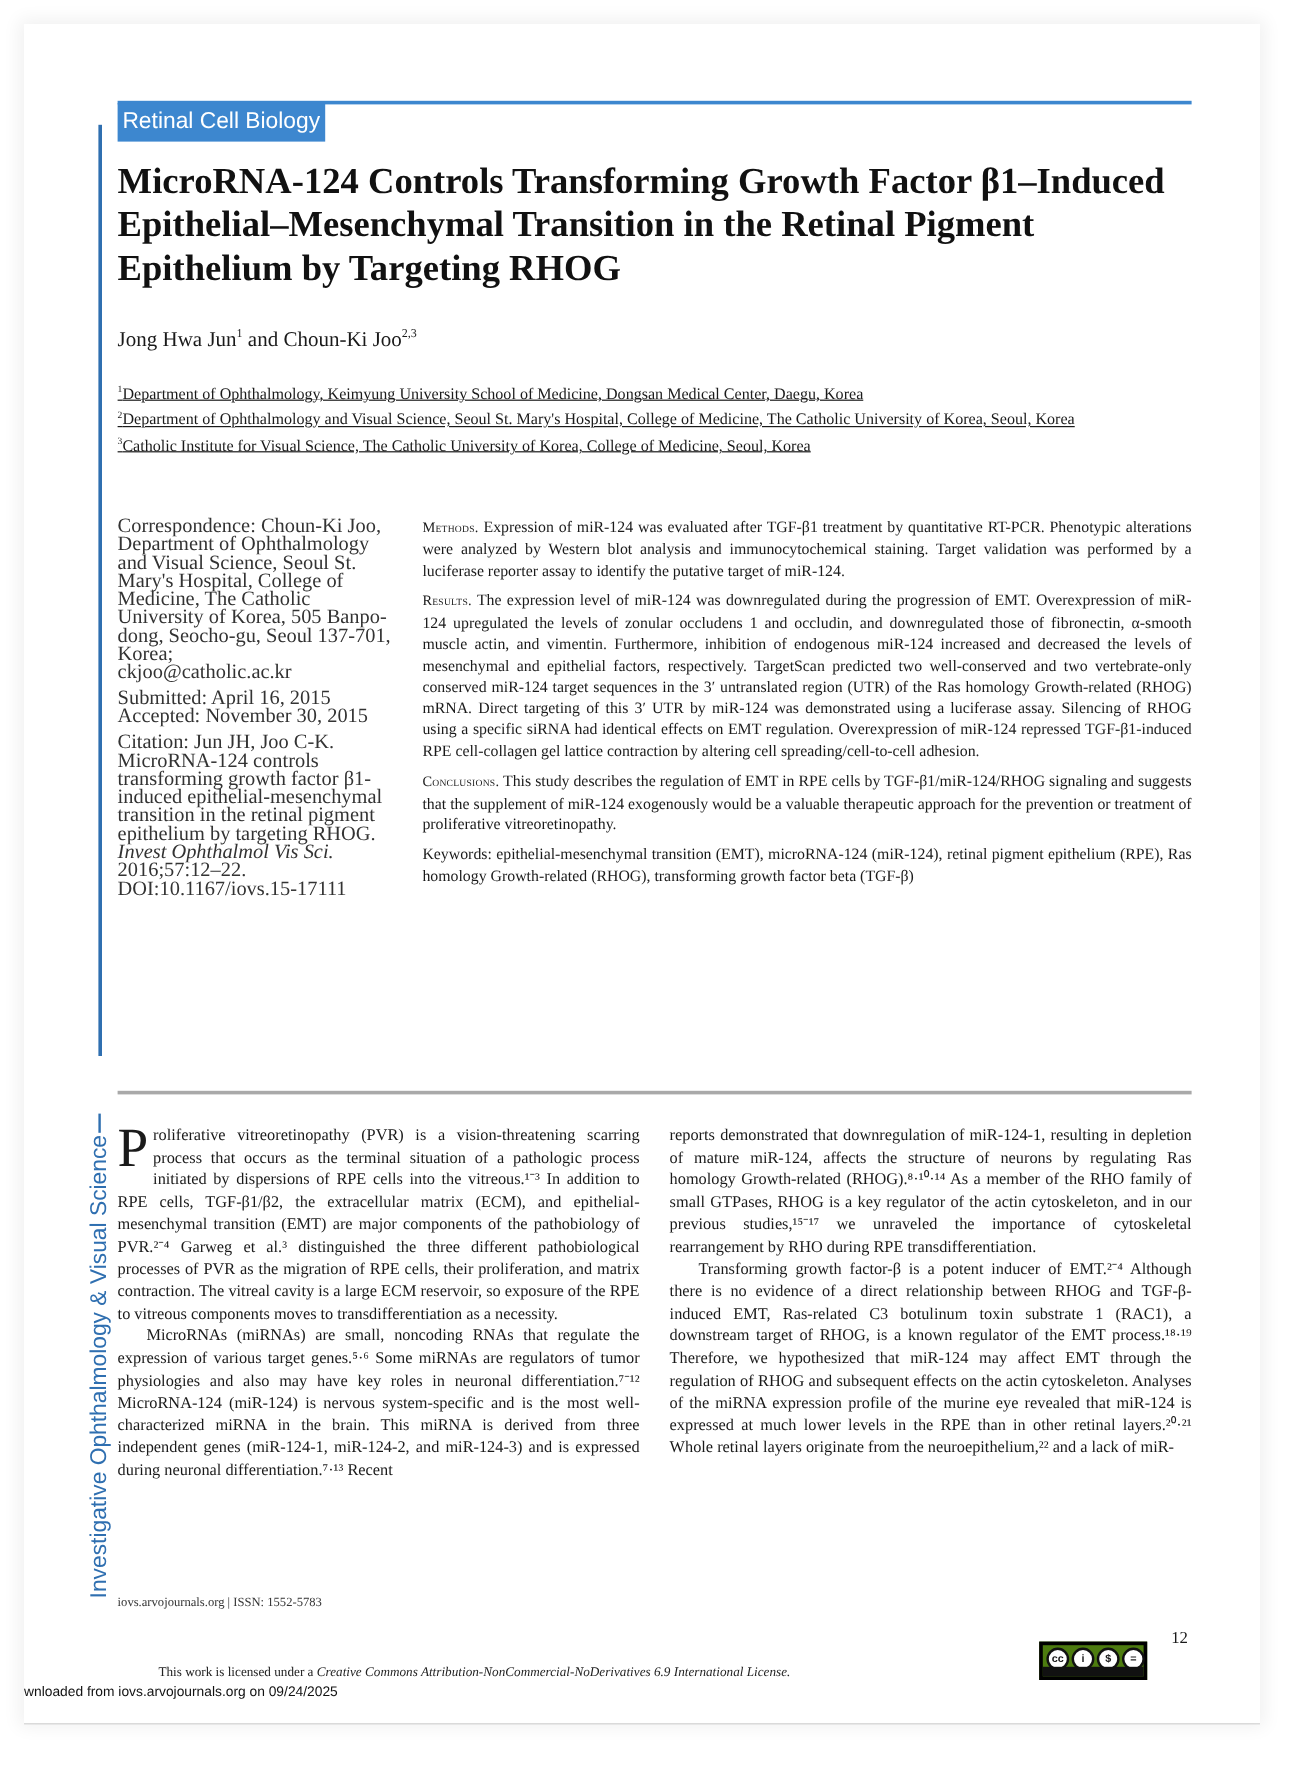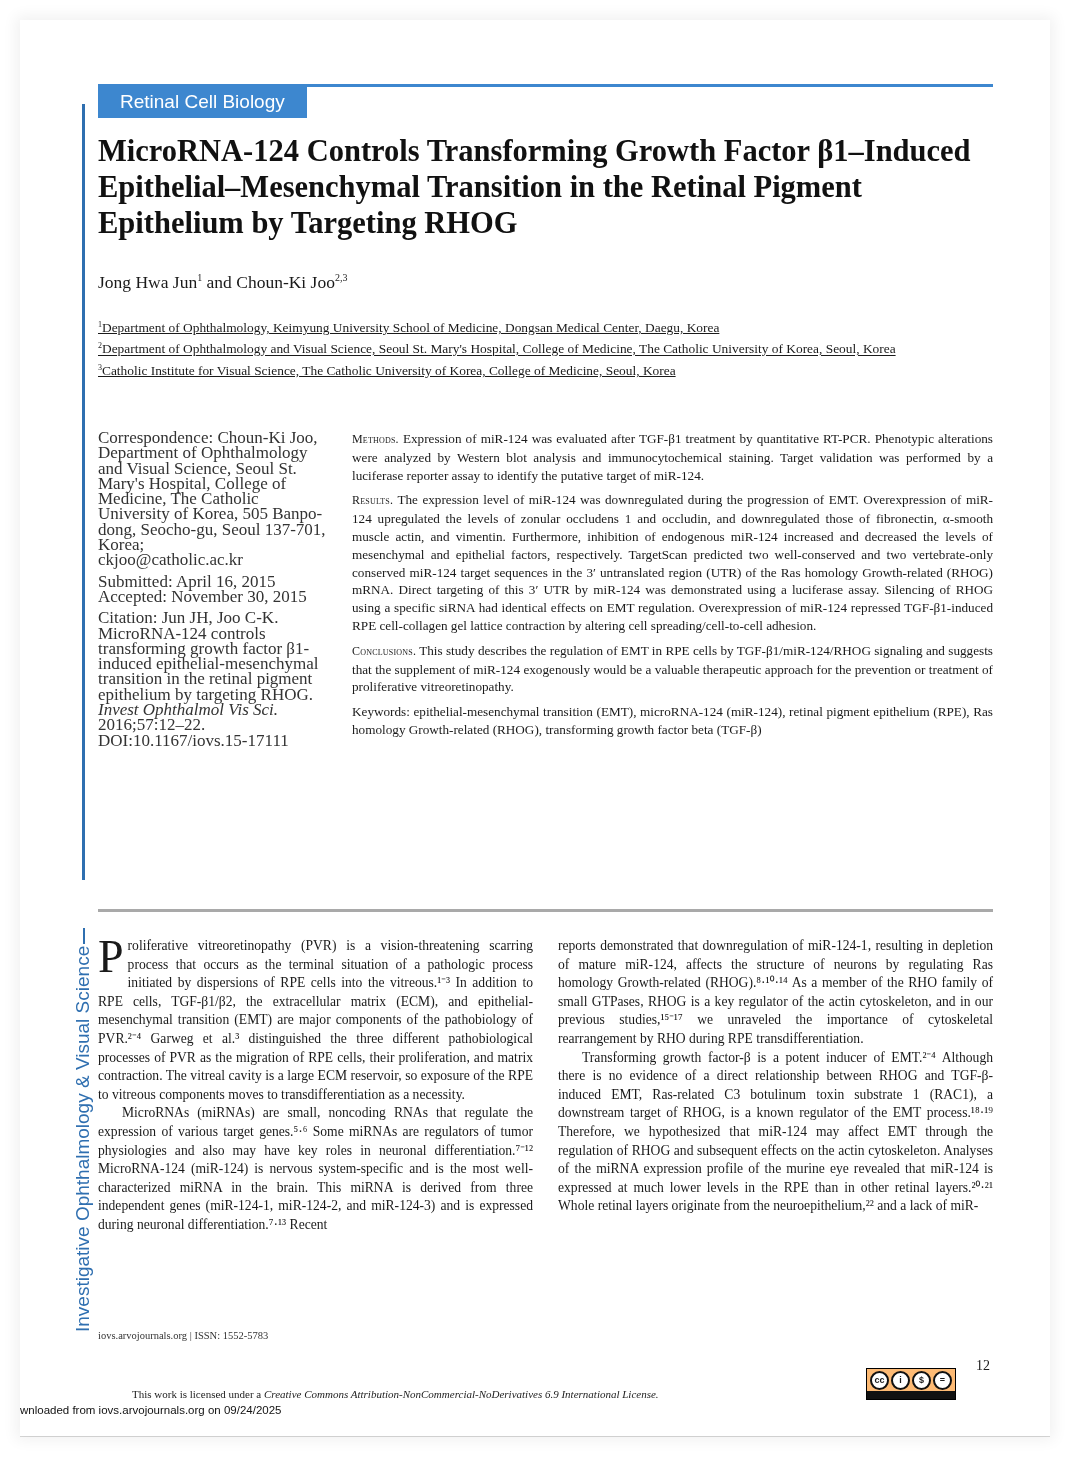--- a/index.html
+++ b/index.html
@@ -13,21 +13,21 @@
     box-shadow: 0 0 14px 4px rgba(0,0,0,0.06), 0 1px 0 rgba(0,0,0,0.15);
   }
   .side-rule { position: absolute; left: 62px; top: 84px; width: 3px; height: 776px; background: #2f6fb0; }
   .side-text {
     position: absolute; left: 52px; top: 1312px; transform-origin: 0 0; transform: rotate(-90deg);
     font-family: "Liberation Sans", sans-serif; font-size: 19px; color: #2f6fb0; white-space: nowrap;
   }
   .side-text .dash { display: inline-block; width: 16px; height: 2px; background: #2f6fb0; vertical-align: middle; margin-left: 2px; }
   .header-rule { position: absolute; left: 98px; top: 84px; width: 895px; height: 3px; background: #3d87cf; }
   .section-tag {
-    position: absolute; left: 98px; top: 86px; height: 32px; padding: 0 22px;
+    position: absolute; left: 98px; top: 86px; height: 32px; padding: 0 4px;
     background: #3d87cf; color: #ffffff; font-family: "Liberation Sans", sans-serif;
     font-size: 19px; line-height: 32px;
   }
   .title {
     position: absolute; left: 98px; top: 133px; width: 900px;
     font-family: "Liberation Serif", serif; font-weight: bold; font-size: 30.5px; line-height: 36px; color: #111;
     margin: 0;
   }
   .authors { position: absolute; left: 98px; top: 272px; font-size: 17.5px; }
   .authors sup { font-size: 10px; }
@@ -45,22 +45,22 @@
   .body-col p { margin: 0; text-indent: 24px; }
   .body-col p.first { text-indent: 0; }
   .col1 { left: 98px; }
   .col2 { left: 558px; }
   .dropcap { float: left; font-size: 46px; line-height: 36px; margin: 2px 4px 0 0; }
   .footer-left { position: absolute; left: 98px; top: 1330px; font-size: 10.5px; color: #333; }
   .footer-right { position: absolute; left: 976px; top: 1326px; font-size: 14px; margin-top: 32px; }
   .license { position: absolute; left: 132px; top: 1388px; font-size: 11px; color: #222; white-space: nowrap; }
   .license i { font-style: italic; }
   .cc-badge {
-    position: absolute; left: 866px; top: 1368px; width: 90px; height: 32px; background: #fdba74;
-    border: 1px solid #000000; box-sizing: border-box;
+    position: absolute; left: 866px; top: 1368px; width: 90px; height: 32px; background: #4d7c0f;
+    border: 3px solid #000000; box-sizing: border-box;
   }
   .cc-badge .circ {
     position: absolute; top: 2px; width: 19px; height: 19px; border-radius: 50%; background: #fff; border: 2px solid #111;
     box-sizing: border-box; font-family: "Liberation Sans", sans-serif; font-size: 9px; font-weight: bold; line-height: 15px; text-align: center;
   }
   .cc-badge .bar { position: absolute; left: 0; bottom: 0; width: 100%; height: 8px; background: #111; }
   .downloaded { position: absolute; left: 20px; top: 1404px; font-family: "Liberation Sans", sans-serif; font-size: 11.5px; color: #111; white-space: nowrap; }
 </style>
 </head>
 <body>

